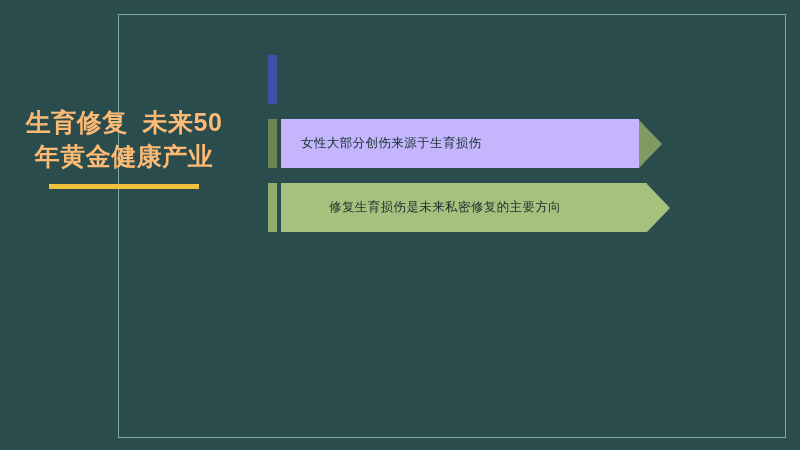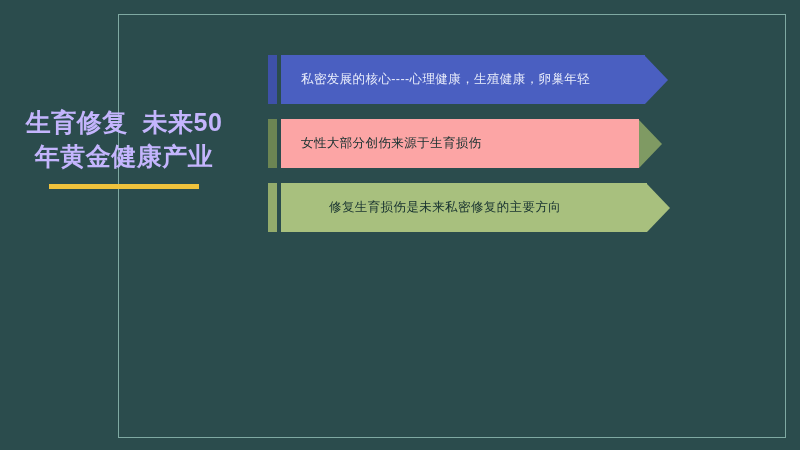--- a/index.html
+++ b/index.html
@@ -32,21 +32,21 @@
   }
   
   .title-block {
     position: absolute;
     left: 24px;
     top: 105px;
     width: 200px;
     text-align: center;
   }
   .title-text {
-    color: #c4b5fd;
+    color: #fdba74;
     font-size: 25px;
     font-weight: bold;
     line-height: 34px;
     letter-spacing: 0.5px;
     white-space: pre-wrap;
   }
   .title-rule {
     margin: 11px auto 0 auto;
     width: 150px;
     height: 5px;
@@ -97,21 +97,21 @@
     border-bottom: 24.5px solid transparent;
   }
   
   .w1 .row-body { width: 364px; }
   .w2 .row-body { width: 358px; }
   .w3 .row-body { width: 366px; }
   .w4 .row-body { width: 374px; }
   .row1 .row-body { background: #4a5fc1; color: #e9edfb; }
   .row1 .row-tip { border-left: 23px solid #4a5fc1; }
   .row1 .row-bar { background: #3e51a8; }
-  .row2 .row-body { background: #fca5a5; }
+  .row2 .row-body { background: #c4b5fd; }
   .row2 .row-tip { border-left: 23px solid #7f9a63; }
   .row2 .row-bar { background: #6c8553; }
   .row3 .row-body { background: #a8c07e; padding-left: 48px; }
   .row3 .row-tip { border-left: 23px solid #a8c07e; }
   .row3 .row-bar { background: #93ab6c; }
   .row4 .row-body { background: #e8c66a; }
   .row4 .row-tip { border-left: 23px solid #e8c66a; }
   .row4 .row-bar { background: #d3ad4d; }
 </style>
 </head>
@@ -123,24 +123,20 @@
 
   <div class="title-block">
     <div class="title-text">生育修复  未来50年黄金健康产业</div>
     <div class="title-rule"></div>
   </div>
 
   <div class="rows">
 
     <div class="row row1 w1">
       <div class="row-bar"></div>
-      <div class="row-arrow">
-        <div class="row-body">私密发展的核心----心理健康，生殖健康，卵巢年轻</div>
-        <div class="row-tip"></div>
-      </div>
     </div>
 
     <div class="row row2 w2">
       <div class="row-bar"></div>
       <div class="row-arrow">
         <div class="row-body">女性大部分创伤来源于生育损伤</div>
         <div class="row-tip"></div>
       </div>
     </div>
 

